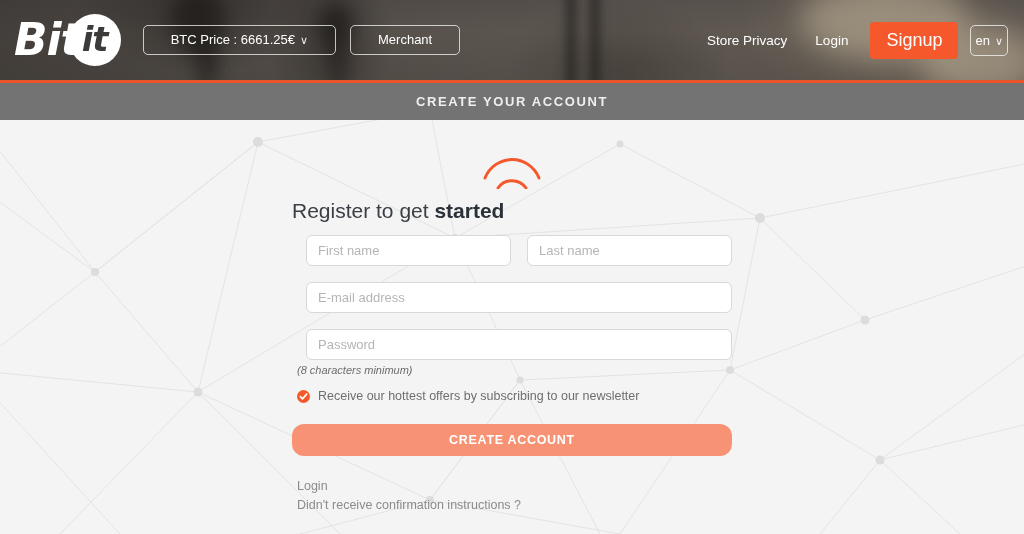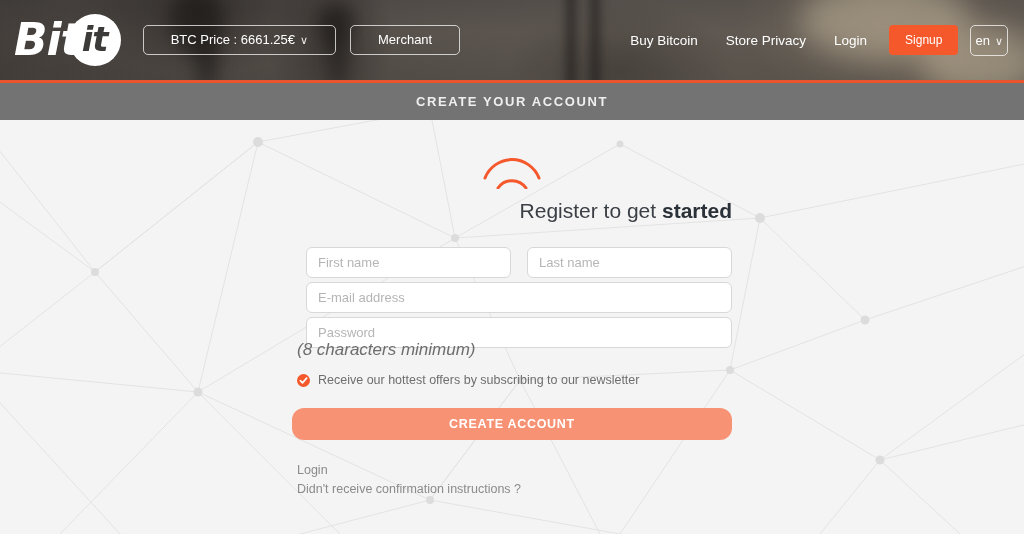--- a/index.html
+++ b/index.html
@@ -135,21 +135,21 @@
     color: #ffffff;
     font-size: 13.5px;
     text-decoration: none;
     padding: 6px 14px;
     white-space: nowrap;
     cursor: pointer;
   }
   .btn-signup {
     background: #f4582b;
     color: #ffffff;
-    font-size: 12px;
+    font-size: 18px;
     border: none;
     border-radius: 4px;
     padding: 8px 16px;
     margin: 0 12px 0 8px;
     cursor: pointer;
     font-family: "Liberation Sans", sans-serif;
   }
   .lang-pill {
     border: 1px solid rgba(255,255,255,0.72);
     border-radius: 5px;
@@ -204,47 +204,47 @@
     padding-top: 31px;
   }
 
   .arc-wrap {
     display: flex;
     justify-content: center;
     margin-bottom: 10px;
   }
 
   .heading {
-    text-align: right;
+    text-align: left;
     font-size: 21px;
     color: #3a3f45;
     font-weight: normal;
-    margin-bottom: 24px;
+    margin-bottom: 12px;
   }
   .heading b { font-weight: bold; color: #2b3138; }
 
-  .row { display: flex; gap: 16px; margin-bottom: 4px; padding-left: 14px; }
+  .row { display: flex; gap: 16px; margin-bottom: 16px; padding-left: 14px; }
 
   .fld {
     width: 100%;
     height: 31px;
     border: 1px solid #d8d8d8;
     border-radius: 6px;
     background: #ffffff;
     padding: 0 11px;
     font-size: 13px;
     color: #555;
     font-family: "Liberation Sans", sans-serif;
     outline: none;
   }
   .fld::placeholder { color: #b5b5b5; }
   .half { flex: 1 1 0; }
 
   .hint {
-    font-size: 17px;
+    font-size: 11px;
     font-style: italic;
     color: #6d6d6d;
     margin: -12px 0 13px 5px;
   }
 
   .check-row {
     display: flex;
     align-items: center;
     margin-bottom: 5px;
     margin-left: 5px;
@@ -321,21 +321,20 @@
 
       <div class="pill pill-btc">
         <span>BTC Price : 6661.25€</span><span class="caret">∨</span>
       </div>
 
       <div class="pill">
         <span>Merchant</span>
       </div>
 
       <div class="nav-right">
-        <a class="nav-link">Buy Bitcoin</a>
         <a class="nav-link">Store Privacy</a>
         <a class="nav-link">Login</a>
         <button class="btn-signup">Signup</button>
         <div class="lang-pill">
           <span>en</span><span class="caret">∨</span>
         </div>
       </div>
     </div>
   </div>
 

